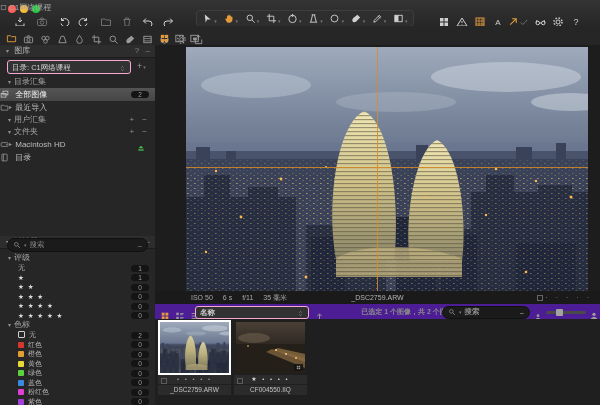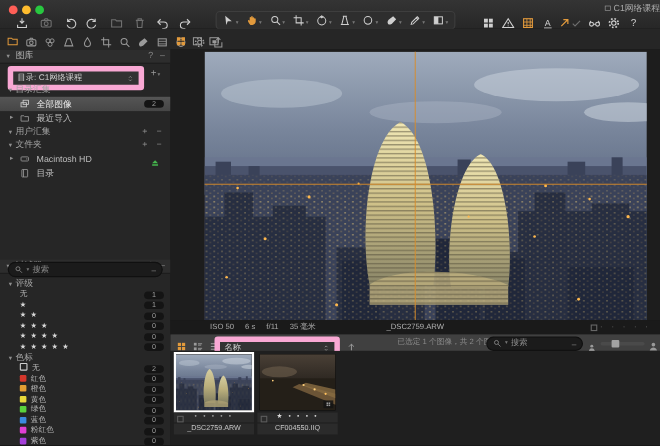--- a/index.html
+++ b/index.html
@@ -7,21 +7,21 @@
        font-family:"Liberation Sans","DejaVu Sans",sans-serif;color:#c8c8c8;
        -webkit-font-smoothing:antialiased;}
   .abs{position:absolute;}
   svg.ic{display:inline-block;vertical-align:middle;}
   .c-br{color:#cfcfcf}.c-dim{color:#6f6f6f}.c-org{color:#e29a3c}.c-mid{color:#9a9a9a}
 
   
   #row1{left:0;top:0;width:600px;height:26px;background:linear-gradient(#343434,#272727);
         border-bottom:1px solid #161616;}
   .tl{width:8px;height:8px;border-radius:50%;position:absolute;top:5px;}
-  #wtitle{position:absolute;top:2px;left:0;width:600px;text-align:right;font-size:8px;color:#a9a9a9;}
+  #wtitle{position:absolute;top:2px;left:0;width:600px;text-align:left;font-size:8px;color:#a9a9a9;}
   .tbicon{position:absolute;top:12px;}
   #ctools{position:absolute;left:196px;top:10px;width:212px;height:15px;
           border:1px solid #3e3e3e;border-radius:4px;background:#2e2e2e;
           display:flex;align-items:center;justify-content:space-around;padding:0 2px;}
   .ctool{display:flex;align-items:flex-end;}
   .ddarrow{font-size:5px;color:#777;margin-left:1px;line-height:5px;}
 
   #row2{left:0;top:26px;width:600px;height:19px;background:#262626;border-bottom:1px solid #141414;}
   #tooltabs{position:absolute;left:5px;top:2px;display:flex;gap:4px;align-items:center;}
   .ttab{padding:1px 1px 2px;}
@@ -35,27 +35,27 @@
   #zhandle{position:absolute;left:8px;top:-2px;width:6px;height:7px;background:#9b9b9b;border-radius:1px;}
 
   
   #sidebar{left:0;top:45px;width:155px;height:360px;background:#262626;border-right:1px solid #161616;font-size:8px;}
   .phead{position:relative;height:12px;background:#2d2d2d;border-bottom:1px solid #1c1c1c;
          line-height:12px;padding-left:6px;color:#b9b9b9;}
   .phead .rt{position:absolute;right:5px;top:0;color:#8a8a8a;font-size:8px;}
   .chev{color:#8f8f8f;font-size:6px;margin-right:3px;}
   .sechead{position:relative;height:12px;line-height:12px;padding-left:8px;color:#a5a5a5;}
   .sechead .pm{position:absolute;right:5px;top:0;color:#8f8f8f;letter-spacing:3px;}
-  .srow{position:relative;height:13px;line-height:13px;padding-left:18px;color:#bdbdbd;white-space:nowrap;}
+  .srow{position:relative;height:13px;line-height:13px;color:#bdbdbd;white-space:nowrap;}
   .srow.sel{background:linear-gradient(#555,#464646);color:#eee;}
   .srow .disc{position:absolute;left:9px;top:0;font-size:6px;color:#8f8f8f;}
   .srow svg{margin-right:4px;}
   .badge{position:absolute;right:6px;top:3px;min-width:12px;height:7px;line-height:7px;background:#141414;
          border-radius:5px;font-size:6.5px;color:#9f9f9f;text-align:center;padding:0 3px;}
-  .selbox{display:flex;align-items:center;background:#323232;border:5px solid #f9a8d4;border-radius:3px;
+  .selbox{display:flex;align-items:flex-end;background:#323232;border:1px solid #f9a8d4;border-radius:3px;
           height:12px;padding:0 4px;color:#cfcfcf;font-size:7.5px;}
   .selbox .grow{flex:1;overflow:hidden;white-space:nowrap;}
   .searchbox{display:flex;align-items:center;background:#1b1b1b;border:1px solid #101010;border-radius:7px;
           height:12px;padding:0 5px;color:#8a8a8a;font-size:7.5px;}
   .searchbox .grow{flex:1;}
   .frow{position:relative;height:9.5px;line-height:9.5px;padding-left:18px;color:#b5b5b5;font-size:7px;}
   .frow .badge{top:1.5px;}
   .sw{display:inline-block;width:6px;height:6px;border-radius:1px;margin-right:4px;vertical-align:-1px;}
   .sw.none{background:transparent;border:1px solid #d0d0d0;width:5px;height:5px;}
   .stars{letter-spacing:1px;font-size:6.5px;color:#d8d8d8;}
@@ -68,21 +68,21 @@
   .guide-h{position:absolute;left:0;right:0;height:1px;background:rgba(216,140,40,.85);}
   #infobar{position:absolute;left:0;bottom:0;width:445px;height:13px;background:#1a1a1a;
            font-size:7px;color:#a8a8a8;line-height:13px;}
   #exif{position:absolute;left:36px;display:flex;gap:10px;}
   #vfilename{position:absolute;left:0;width:100%;text-align:center;color:#b3b3b3;}
   #vrating{position:absolute;right:8px;top:0;display:flex;align-items:center;gap:3px;color:#777;}
   #vrating .sq{width:4px;height:4px;border:1px solid #666;}
   #vrating .dots{letter-spacing:3px;font-size:7px;}
 
   
-  #bbar{left:155px;top:304px;width:445px;height:15px;background:#404040;border-bottom:1px solid #171717;}
+  #bbar{left:155px;top:304px;width:445px;height:15px;background:#4c1d95;border-bottom:1px solid #171717;font-weight:bold;}
   #bviews{position:absolute;left:5px;top:2px;display:flex;gap:5px;align-items:center;}
   #sortsel{position:absolute;left:40px;top:1.5px;width:114px;}
   #bstatus{position:absolute;left:175px;top:0;width:155px;text-align:center;line-height:15px;
            font-size:7px;color:#8a8a8a;white-space:nowrap;}
   #bsearch{position:absolute;left:287px;top:1.5px;width:88px;}
   #thslider{position:absolute;left:391px;top:7px;width:40px;height:3px;background:#4a4a4a;border-radius:2px;}
   #thhandle{position:absolute;left:10px;top:-2px;width:7px;height:7px;background:#a2a2a2;border-radius:1px;}
 
   
   #strip{left:155px;top:319px;width:445px;height:86px;background:#1f1f1f;}

